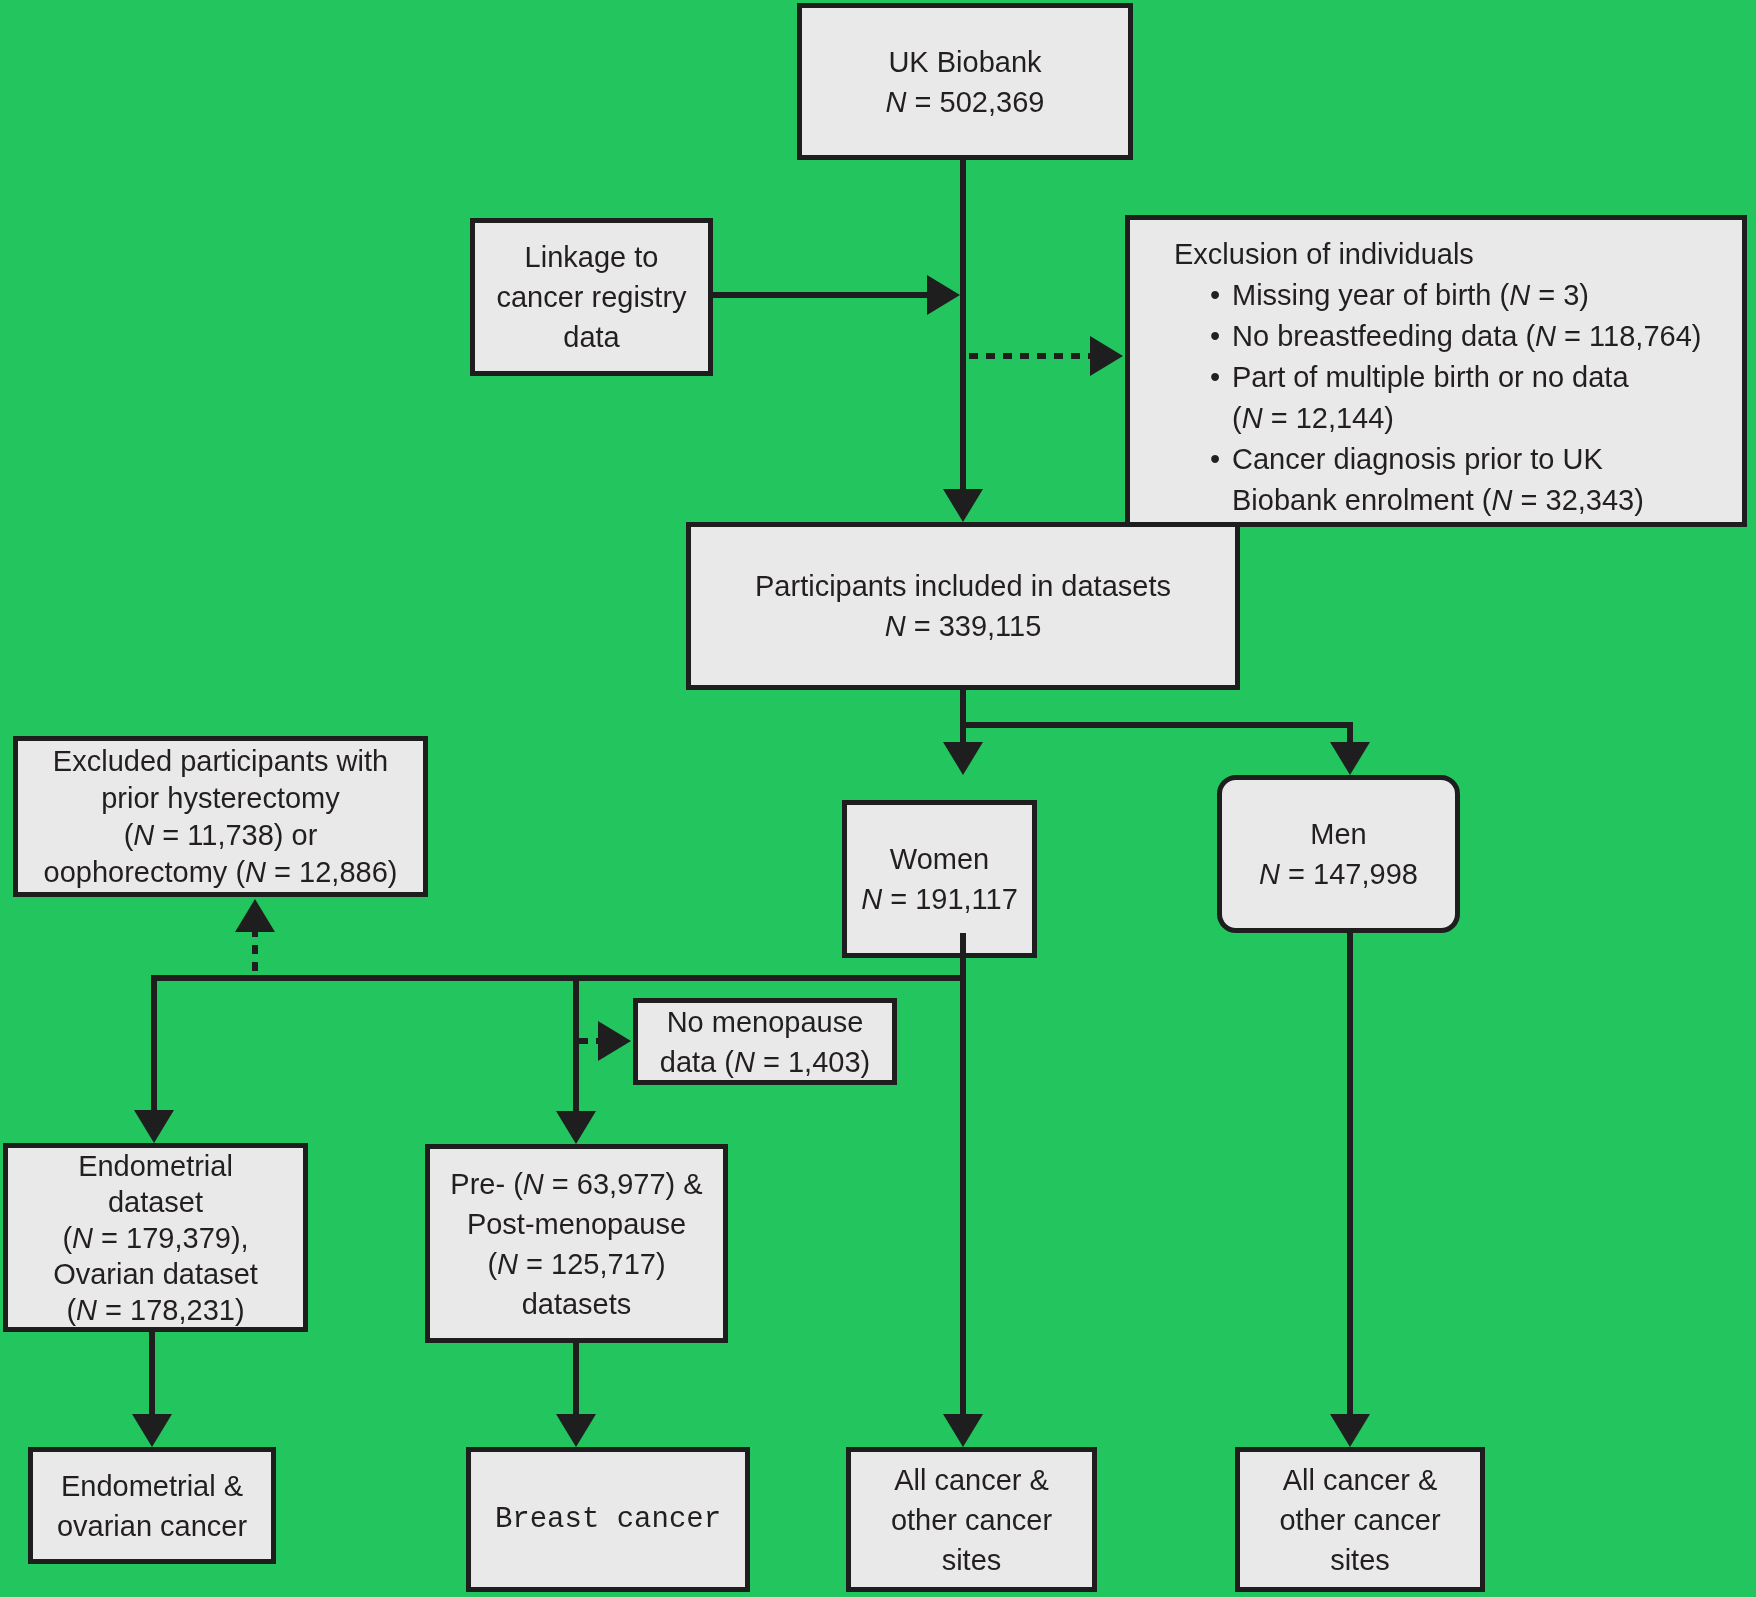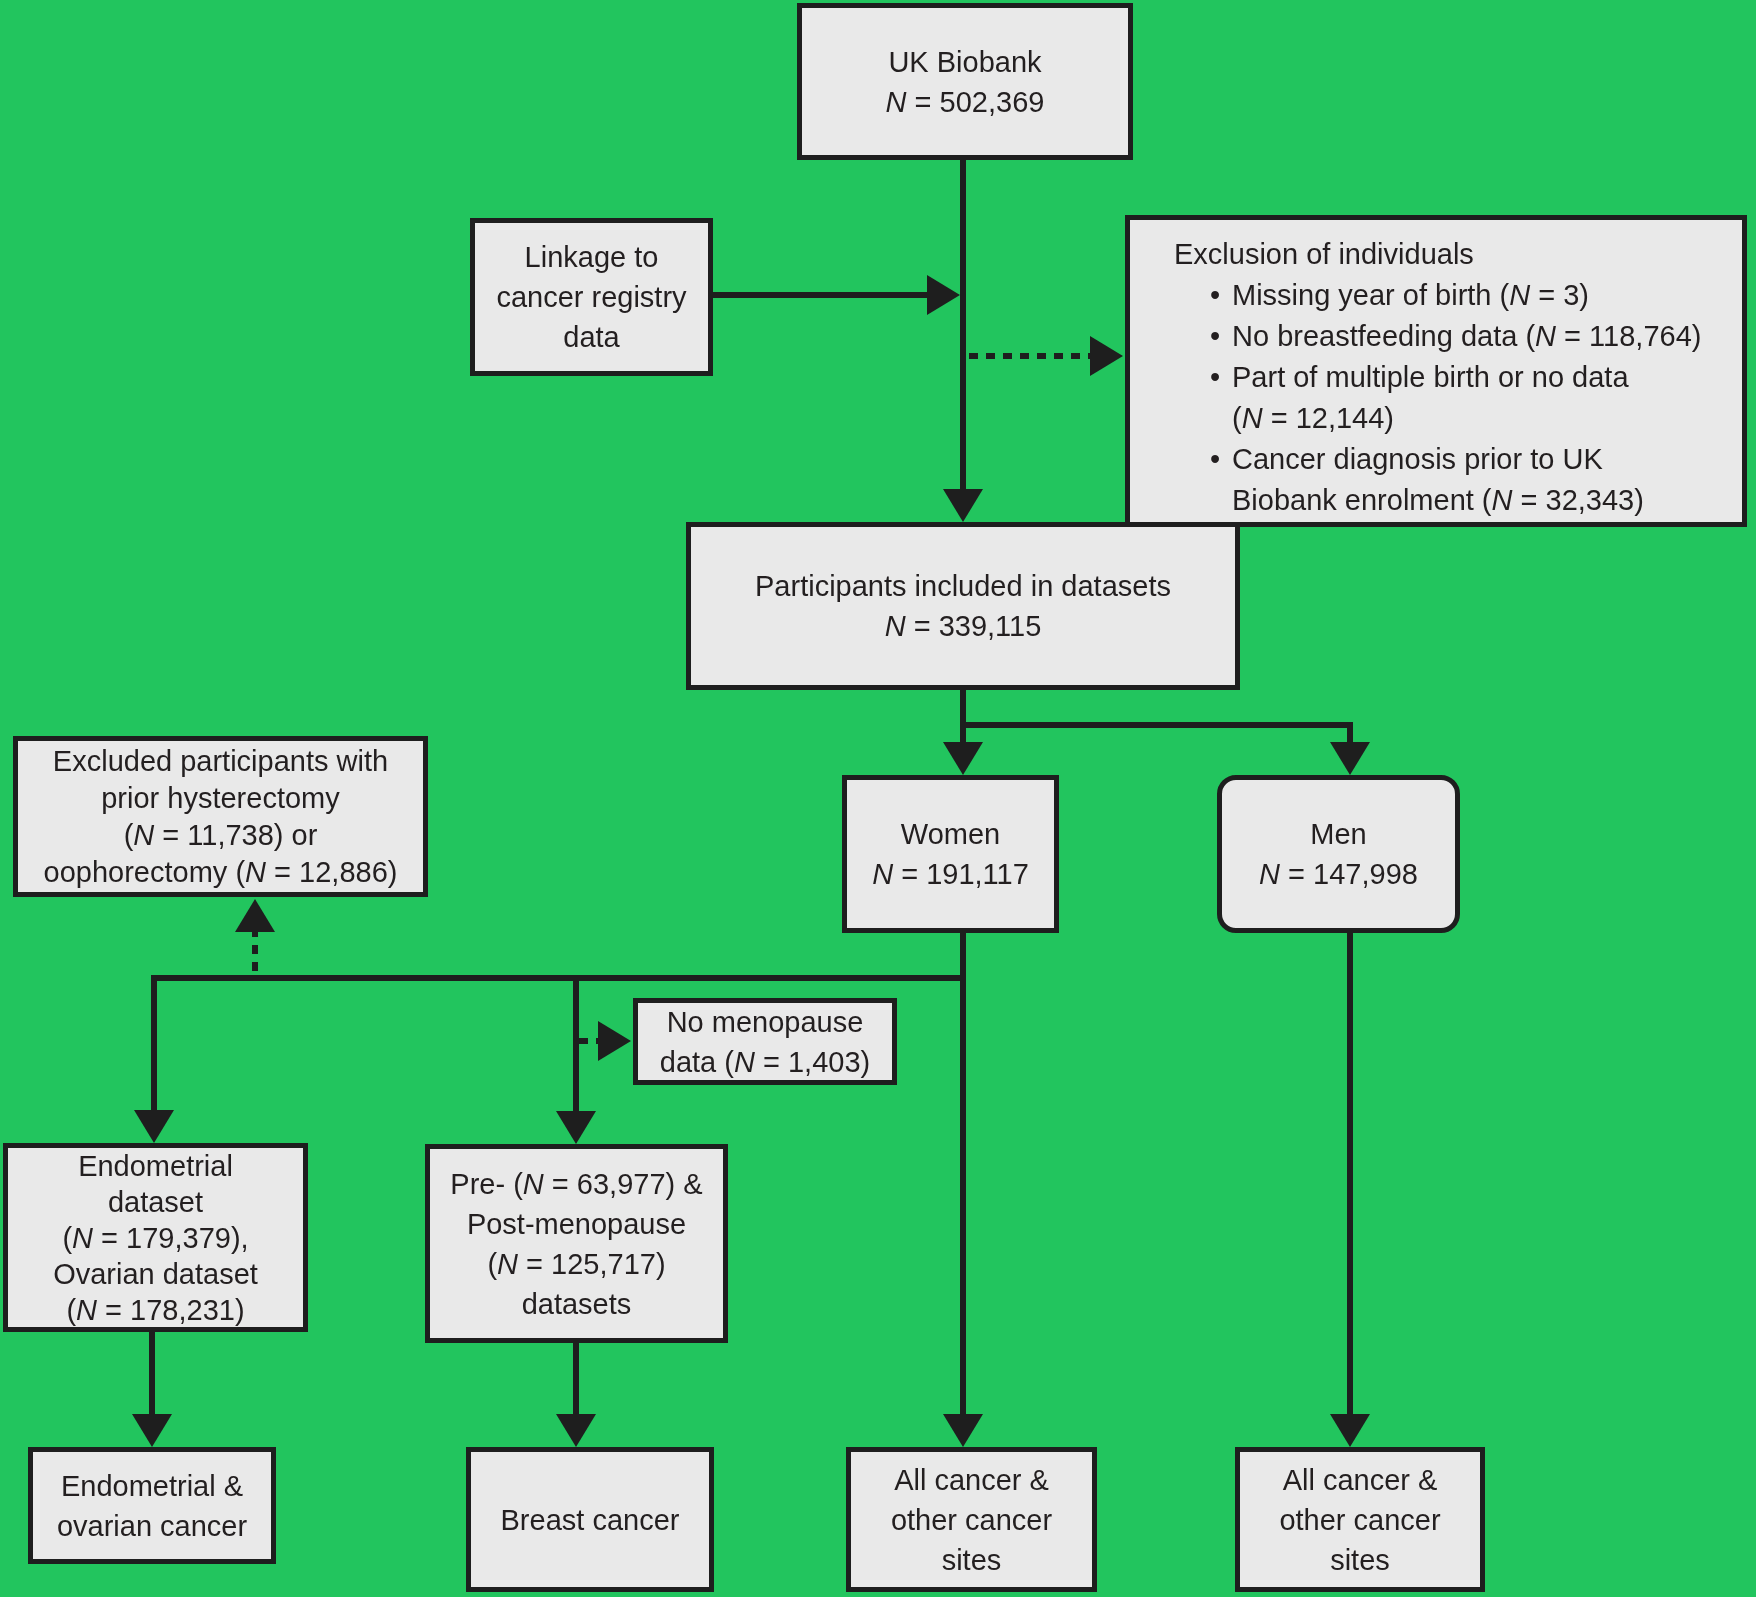--- a/index.html
+++ b/index.html
@@ -78,21 +78,21 @@
       <div><i>N</i> = 339,115</div>
     </div>
 
   <div class="box" id="box-excluded-hysterectomy" style="left:13px;top:736px;width:415px;height:161px;">
       <div>Excluded participants with</div>
       <div>prior hysterectomy</div>
       <div>(<i>N</i> = 11,738) or</div>
       <div>oophorectomy (<i>N</i> = 12,886)</div>
     </div>
 
-  <div class="box" id="box-women" style="left:842px;top:775px;width:217px;height:158px;">
+  <div class="box" id="box-women" style="left:842px;top:800px;width:195px;height:158px;">
       <div>Women</div>
       <div><i>N</i> = 191,117</div>
     </div>
 
   <div class="box" id="box-men" style="left:1217px;top:775px;width:243px;height:158px;border-radius:19px;">
       <div>Men</div>
       <div><i>N</i> = 147,998</div>
     </div>
 
   <div class="box" id="box-no-menopause" style="left:633px;top:998px;width:264px;height:87px;">
@@ -113,21 +113,21 @@
       <div>Post-menopause</div>
       <div>(<i>N</i> = 125,717)</div>
       <div>datasets</div>
     </div>
 
   <div class="box" id="box-endo-ovarian-cancer" style="left:28px;top:1447px;width:248px;height:117px;">
       <div>Endometrial &amp;</div>
       <div>ovarian cancer</div>
     </div>
 
-  <div class="box" id="box-breast-cancer" style="left:466px;top:1447px;width:248px;height:145px;">
+  <div class="box" id="box-breast-cancer" style="left:466px;top:1447px;width:284px;height:145px;font-family:Liberation Mono, monospace;">
       <div>Breast cancer</div>
     </div>
 
   <div class="box" id="box-all-cancer-women" style="left:846px;top:1447px;width:251px;height:145px;">
       <div>All cancer &amp;</div>
       <div>other cancer</div>
       <div>sites</div>
     </div>
 
   <div class="box" id="box-all-cancer-men" style="left:1235px;top:1447px;width:250px;height:145px;">

